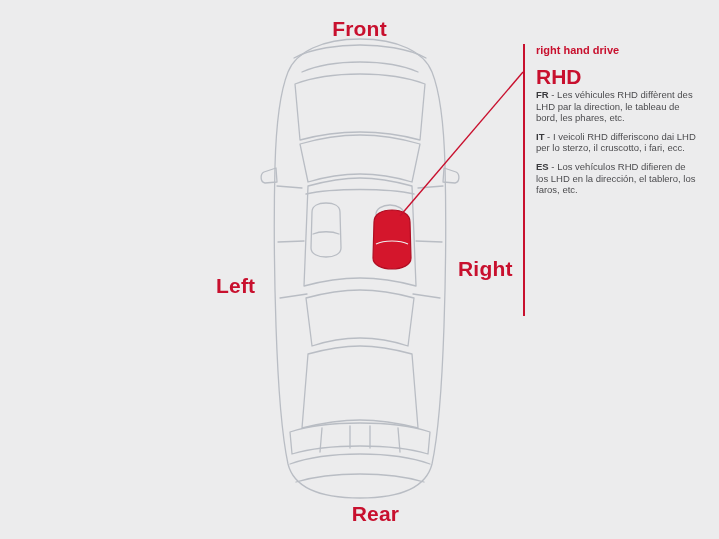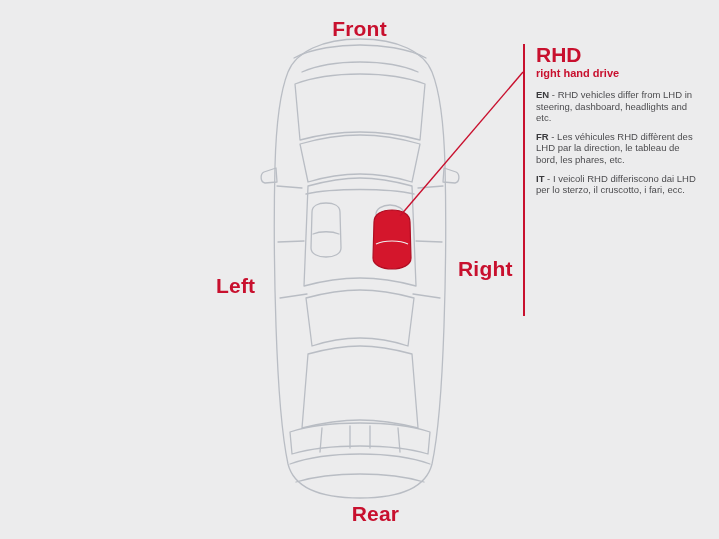--- a/index.html
+++ b/index.html
@@ -167,27 +167,27 @@
         <path d="M126 208 C 134 204, 150 204, 158 208" fill="none" stroke="#f0f0f0" stroke-width="1.1"></path>
       </g>
     </svg>
   </div>
 
   <svg id="leader-line">
     <line x1="400" y1="216" x2="523" y2="72" stroke="#c8102e" stroke-width="1.4"></line>
   </svg>
 
   <div id="callout">
+    <div id="callout-subtitle">right hand drive</div>
     <div id="callout-title">RHD</div>
-    <div id="callout-subtitle">right hand drive</div>
 
-    <div class="desc">
-      <span class="lang">EN</span><span> - RHD vehicles differ from LHD in steering, dashboard, headlights and etc.</span>
-    </div>
     <div class="desc">
       <span class="lang">FR</span><span> - Les véhicules RHD diffèrent des LHD par la direction, le tableau de bord, les phares, etc.</span>
     </div>
     <div class="desc">
       <span class="lang">IT</span><span> - I veicoli RHD differiscono dai LHD per lo sterzo, il cruscotto, i fari, ecc.</span>
     </div>
+    <div class="desc">
+      <span class="lang">ES</span><span> - Los vehículos RHD difieren de los LHD en la dirección, el tablero, los faros, etc.</span>
+    </div>
   </div>
 
 </div>
 
 </body></html>

